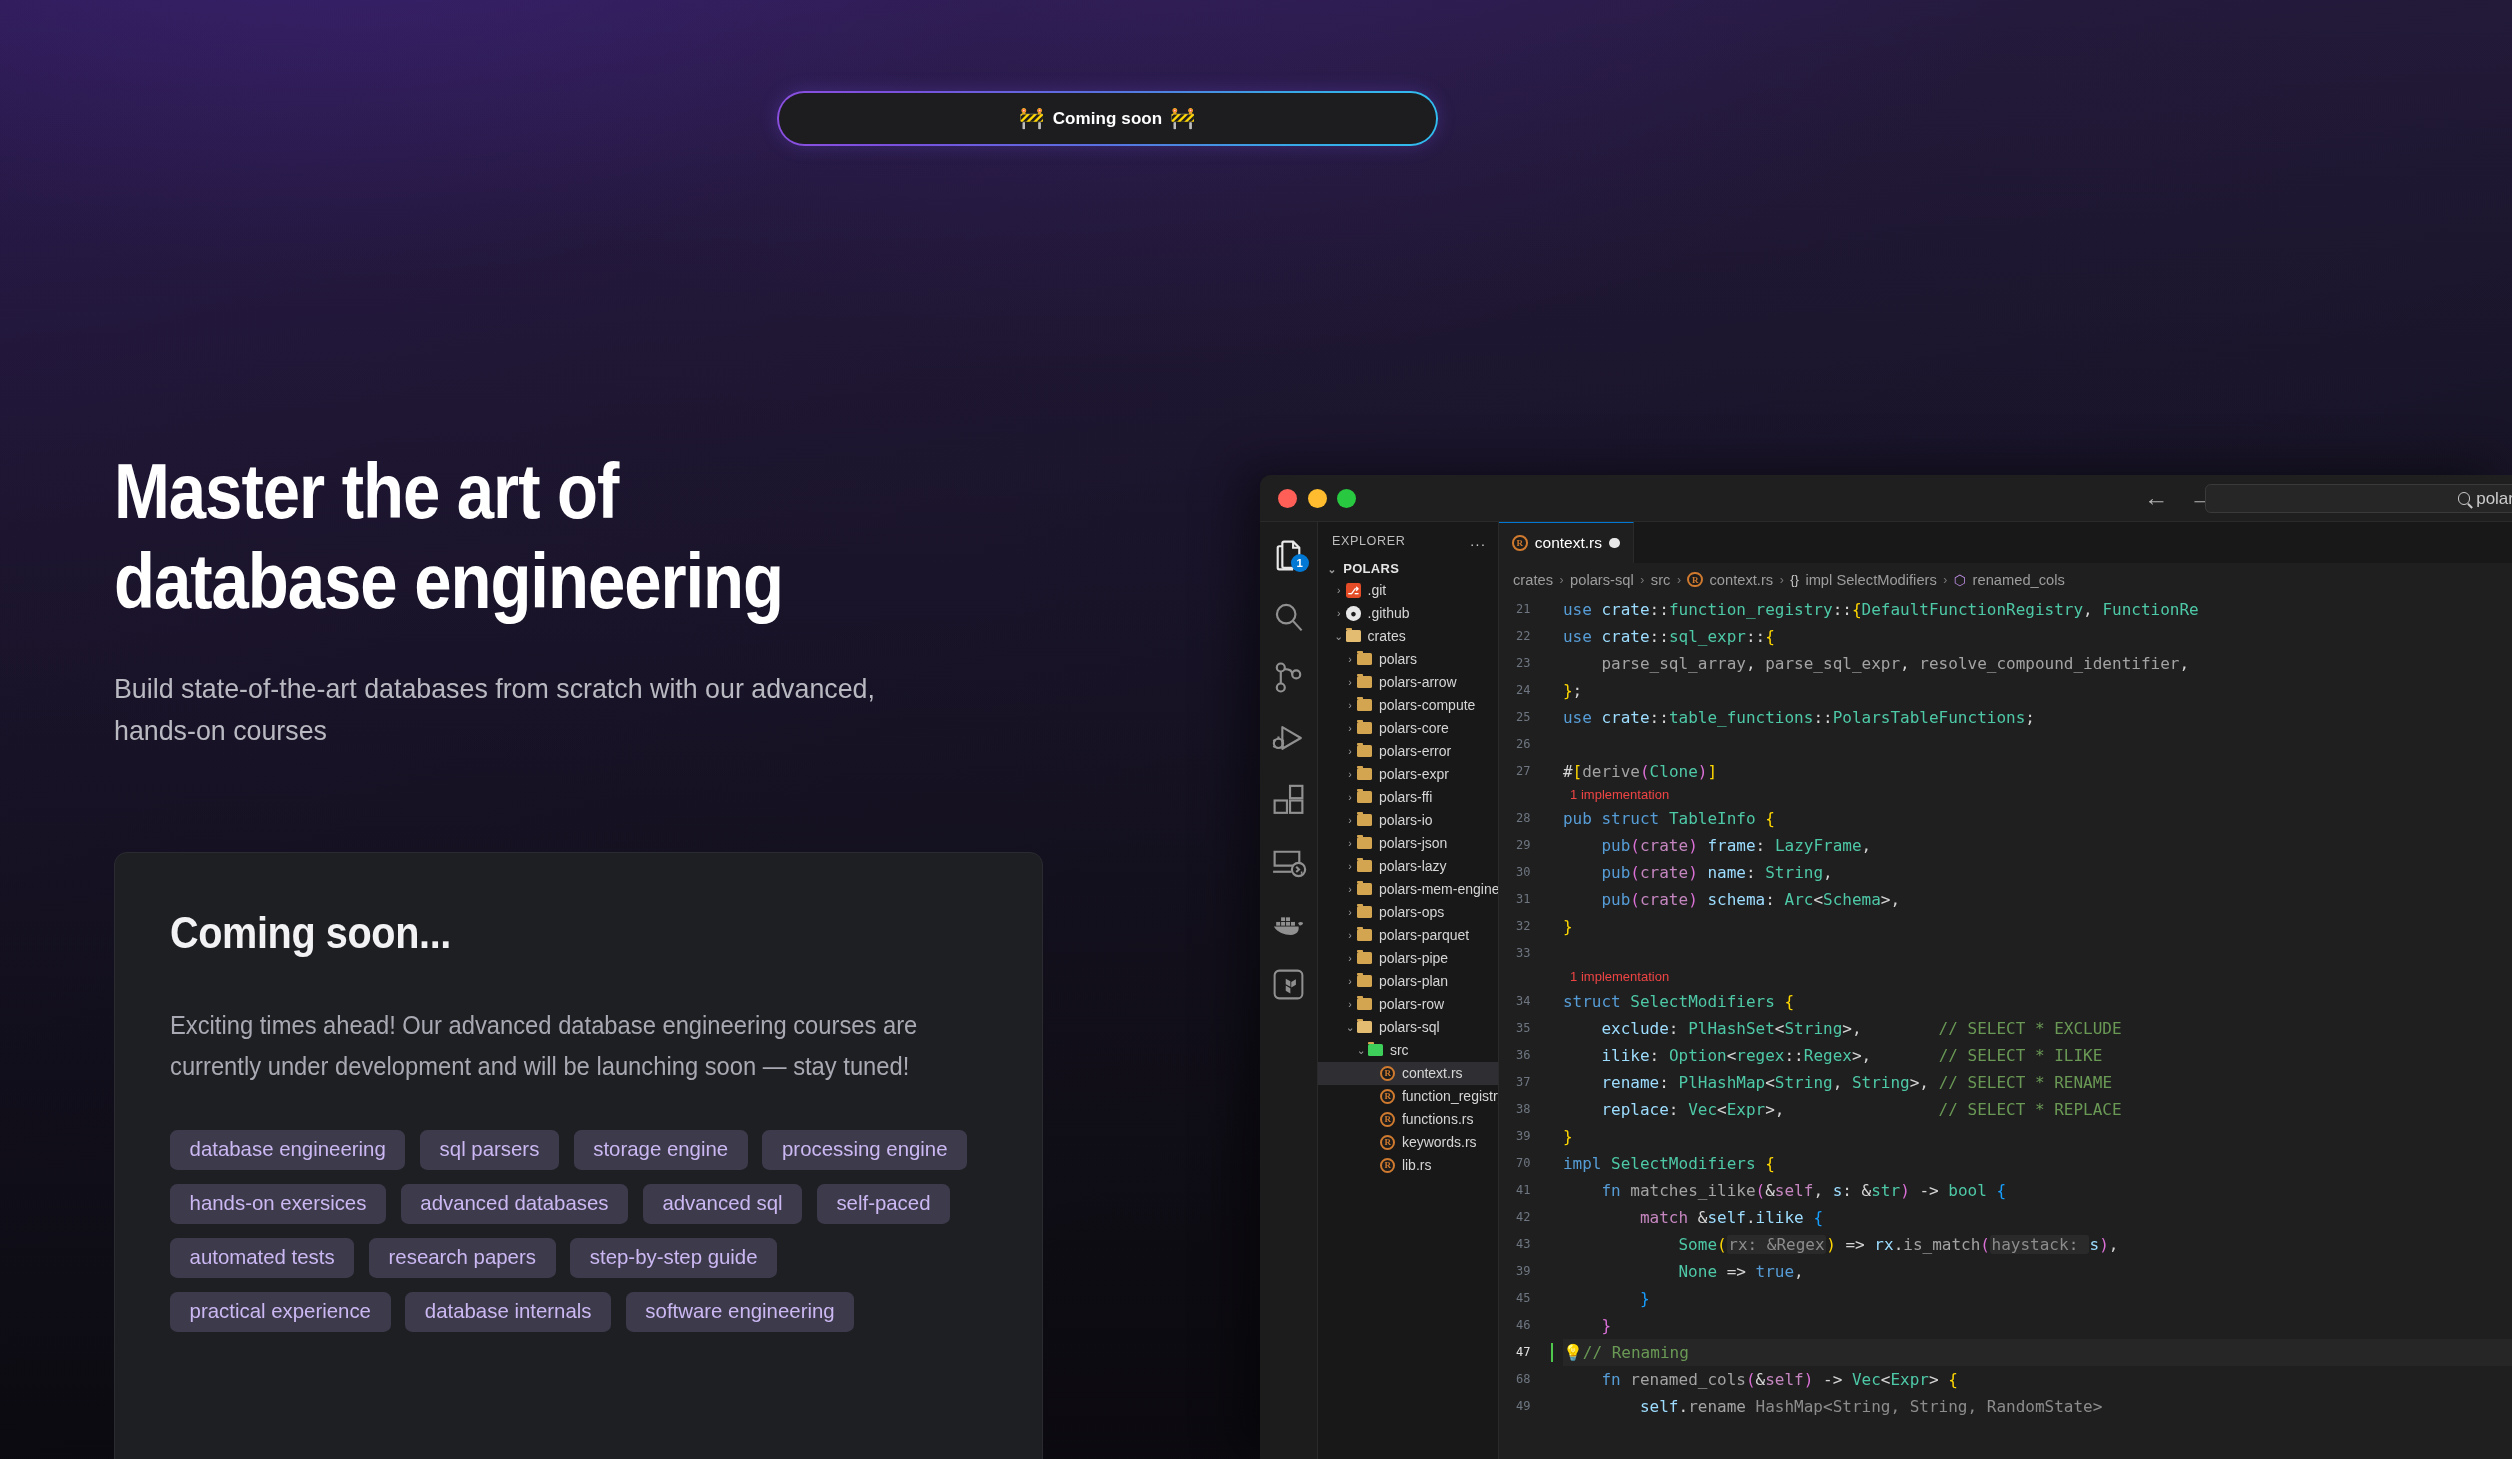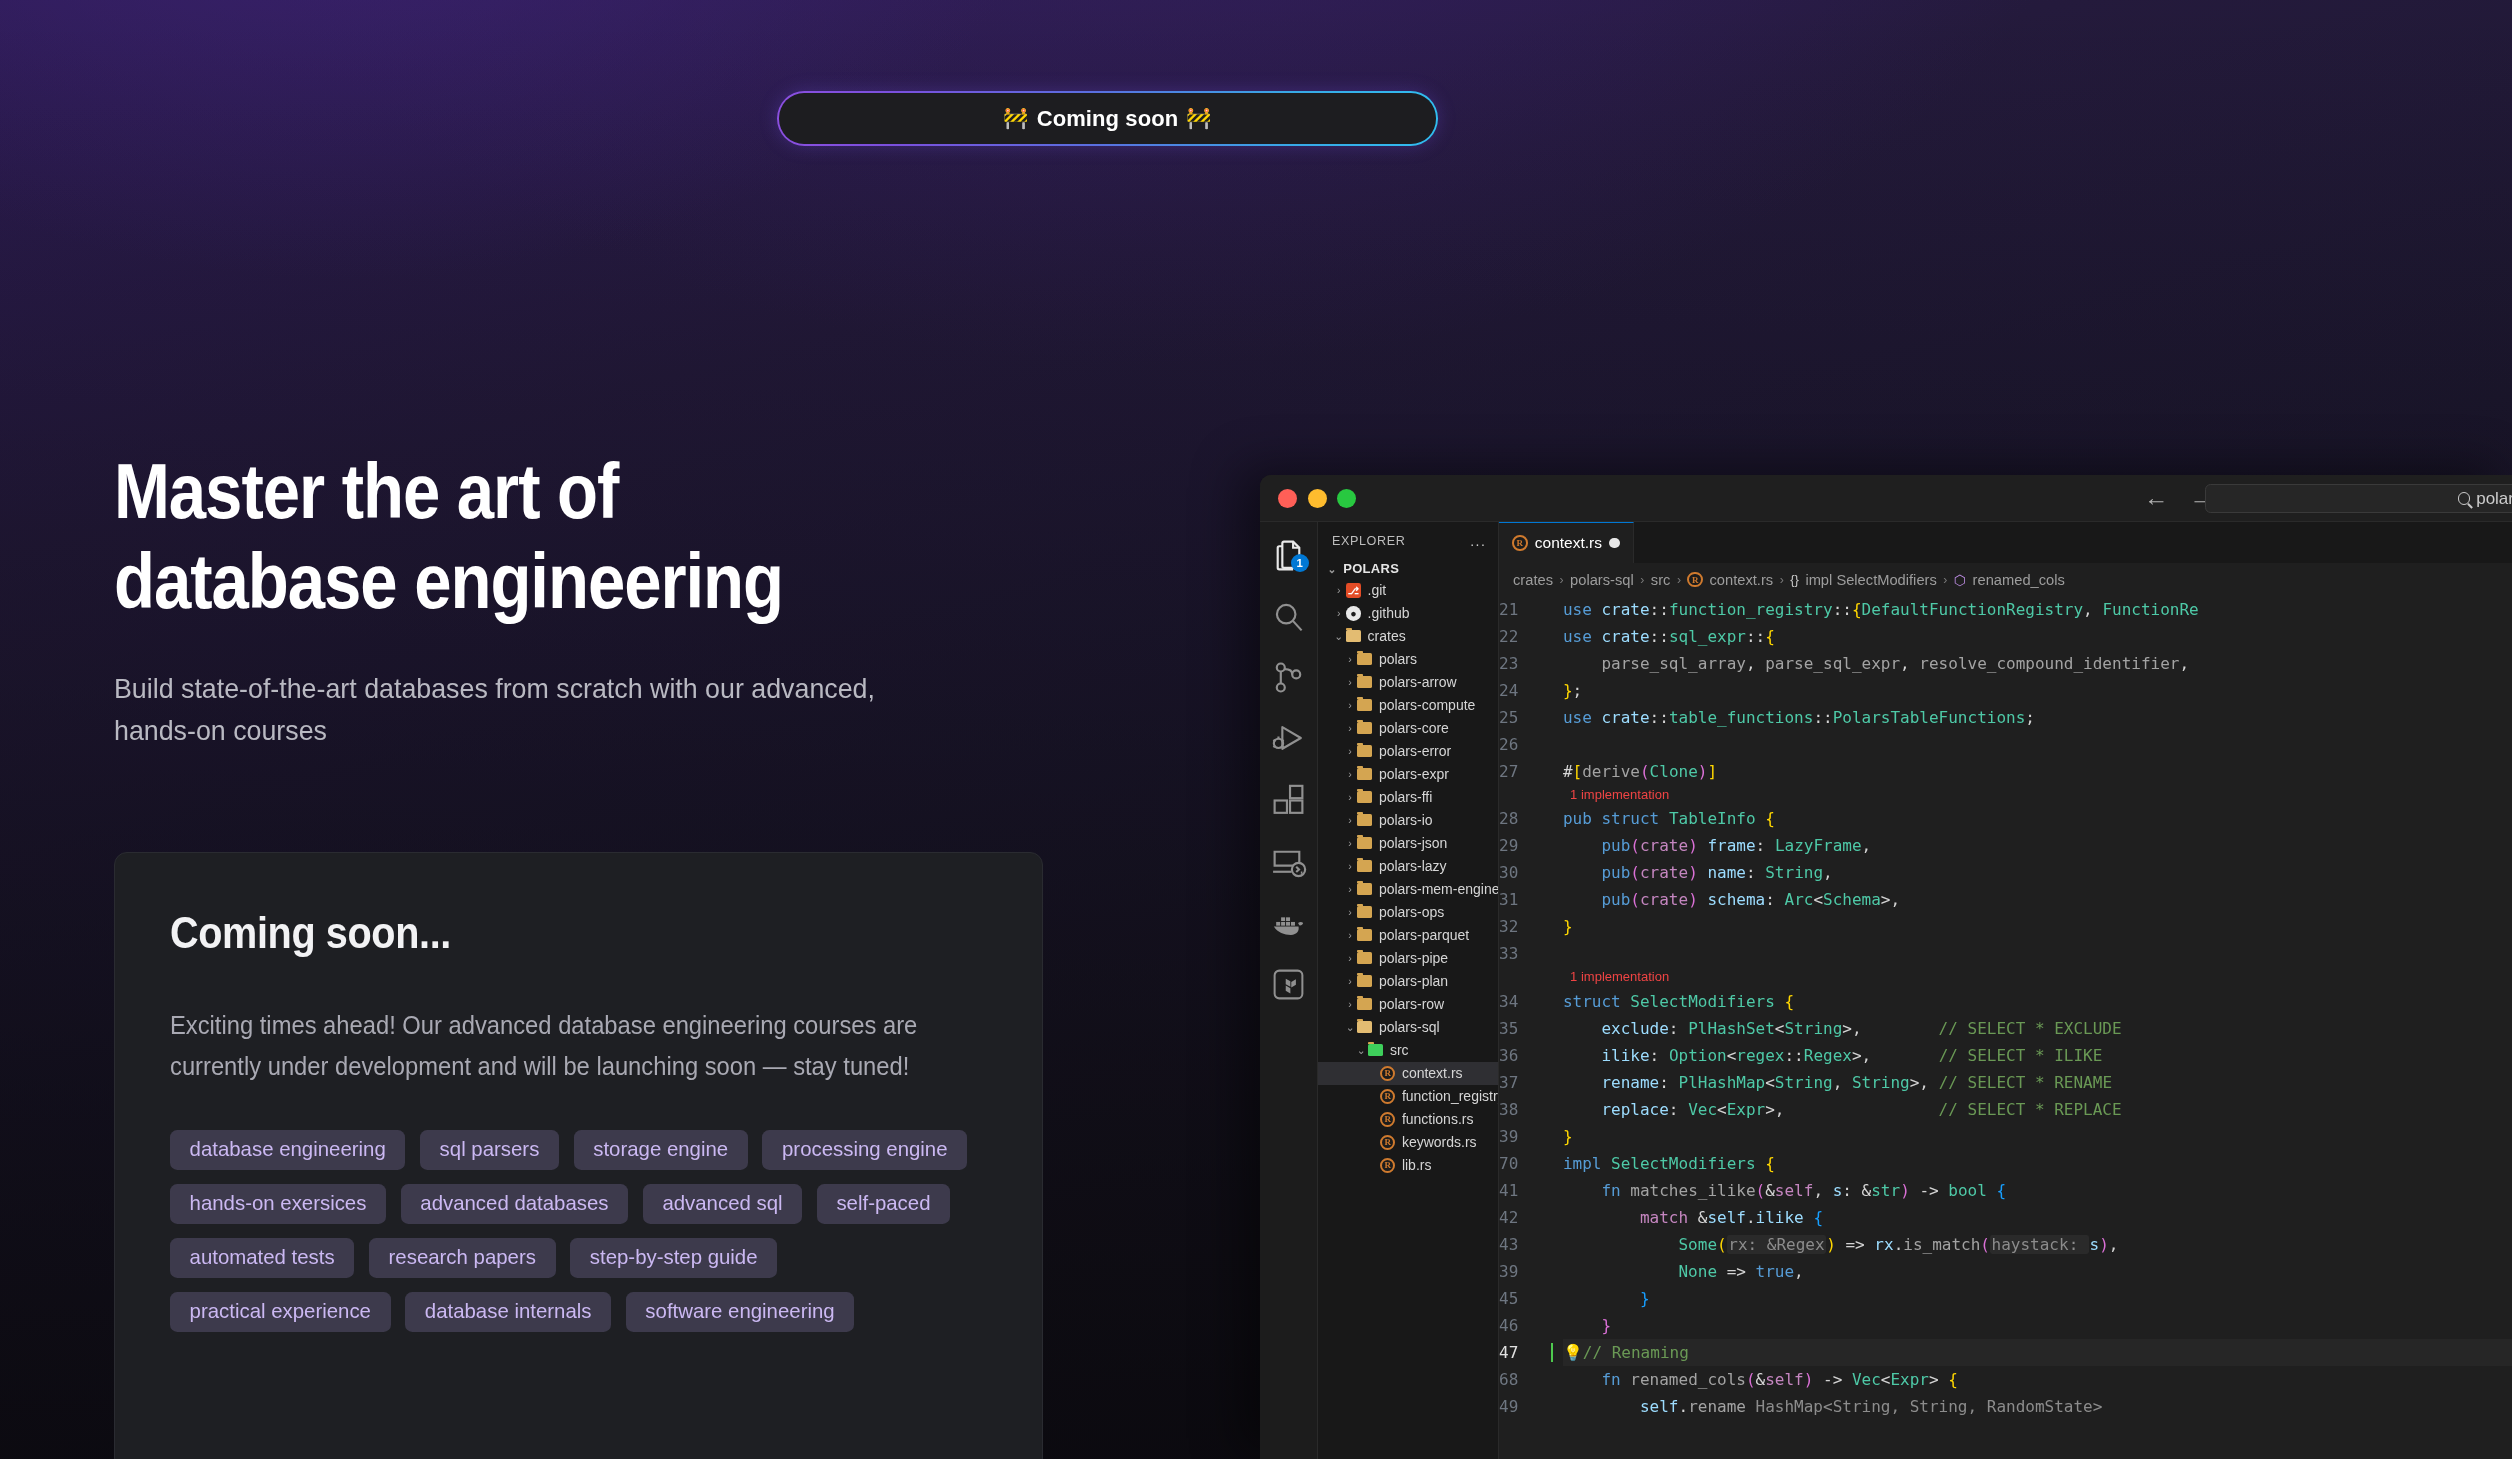--- a/index.html
+++ b/index.html
@@ -32,21 +32,21 @@
     box-shadow: 0 0 18px rgba(110,80,220,0.30);
   }
   .banner-inner {
     width: 100%; height: 100%;
     border-radius: 25px;
     background: #1d1d20;
     display: flex; align-items: center; justify-content: center;
     gap: 8.1px;
   }
   .banner-text {
-    color: #ffffff; font-size: 22px; font-weight: bold;
+    color: #ffffff; font-size: 17px; font-weight: bold;
     letter-spacing: 0.1px;
     font-family: "Liberation Sans", sans-serif;
   }
   .banner-emoji { font-size: 20.4px; line-height: 1; }
 
   
   .hero { position: absolute; left: 114px; top: 446px; width: 978px; }
   .hero h1 {
     color: #ffffff;
     font-size: 78px;
@@ -211,23 +211,23 @@
     height: 33px; display: flex; align-items: center; gap: 6.5px;
     padding-left: 14px; color: #9d9d9d; font-size: 14.7px; white-space: nowrap;
   }
   .bc-sep { color: #7a7a7a; font-size: 12.2px; }
   .bc-sym { color: #c18fe8; font-size: 14px; }
   .bc-brace { color: #c9c9c9; font-size: 13px; }
 
   
   .codearea { flex: 1; display: flex; overflow: hidden; position: relative; }
   .gutter {
-    width: 59px; flex: 0 0 59px; text-align: left;
+    width: 59px; flex: 0 0 59px; text-align: center;
     padding-right: 10.6px; color: #6e7681;
-    font-family: "DejaVu Sans Mono", monospace; font-size: 16px;
+    font-family: "DejaVu Sans Mono", monospace; font-size: 12px;
   }
   .code {
     flex: 1; min-width: 0; overflow: hidden;
     font-family: "DejaVu Sans Mono", monospace; font-size: 16px;
     color: #d4d4d4; white-space: pre; padding-left: 4.9px;
   }
   .ln { height: 27px; line-height: 27px; }
   .ln.lenshint {
     height: 20.4px; line-height: 20.4px;
     font-family: "Liberation Sans", sans-serif; font-size: 13px; color: #ef4444;

